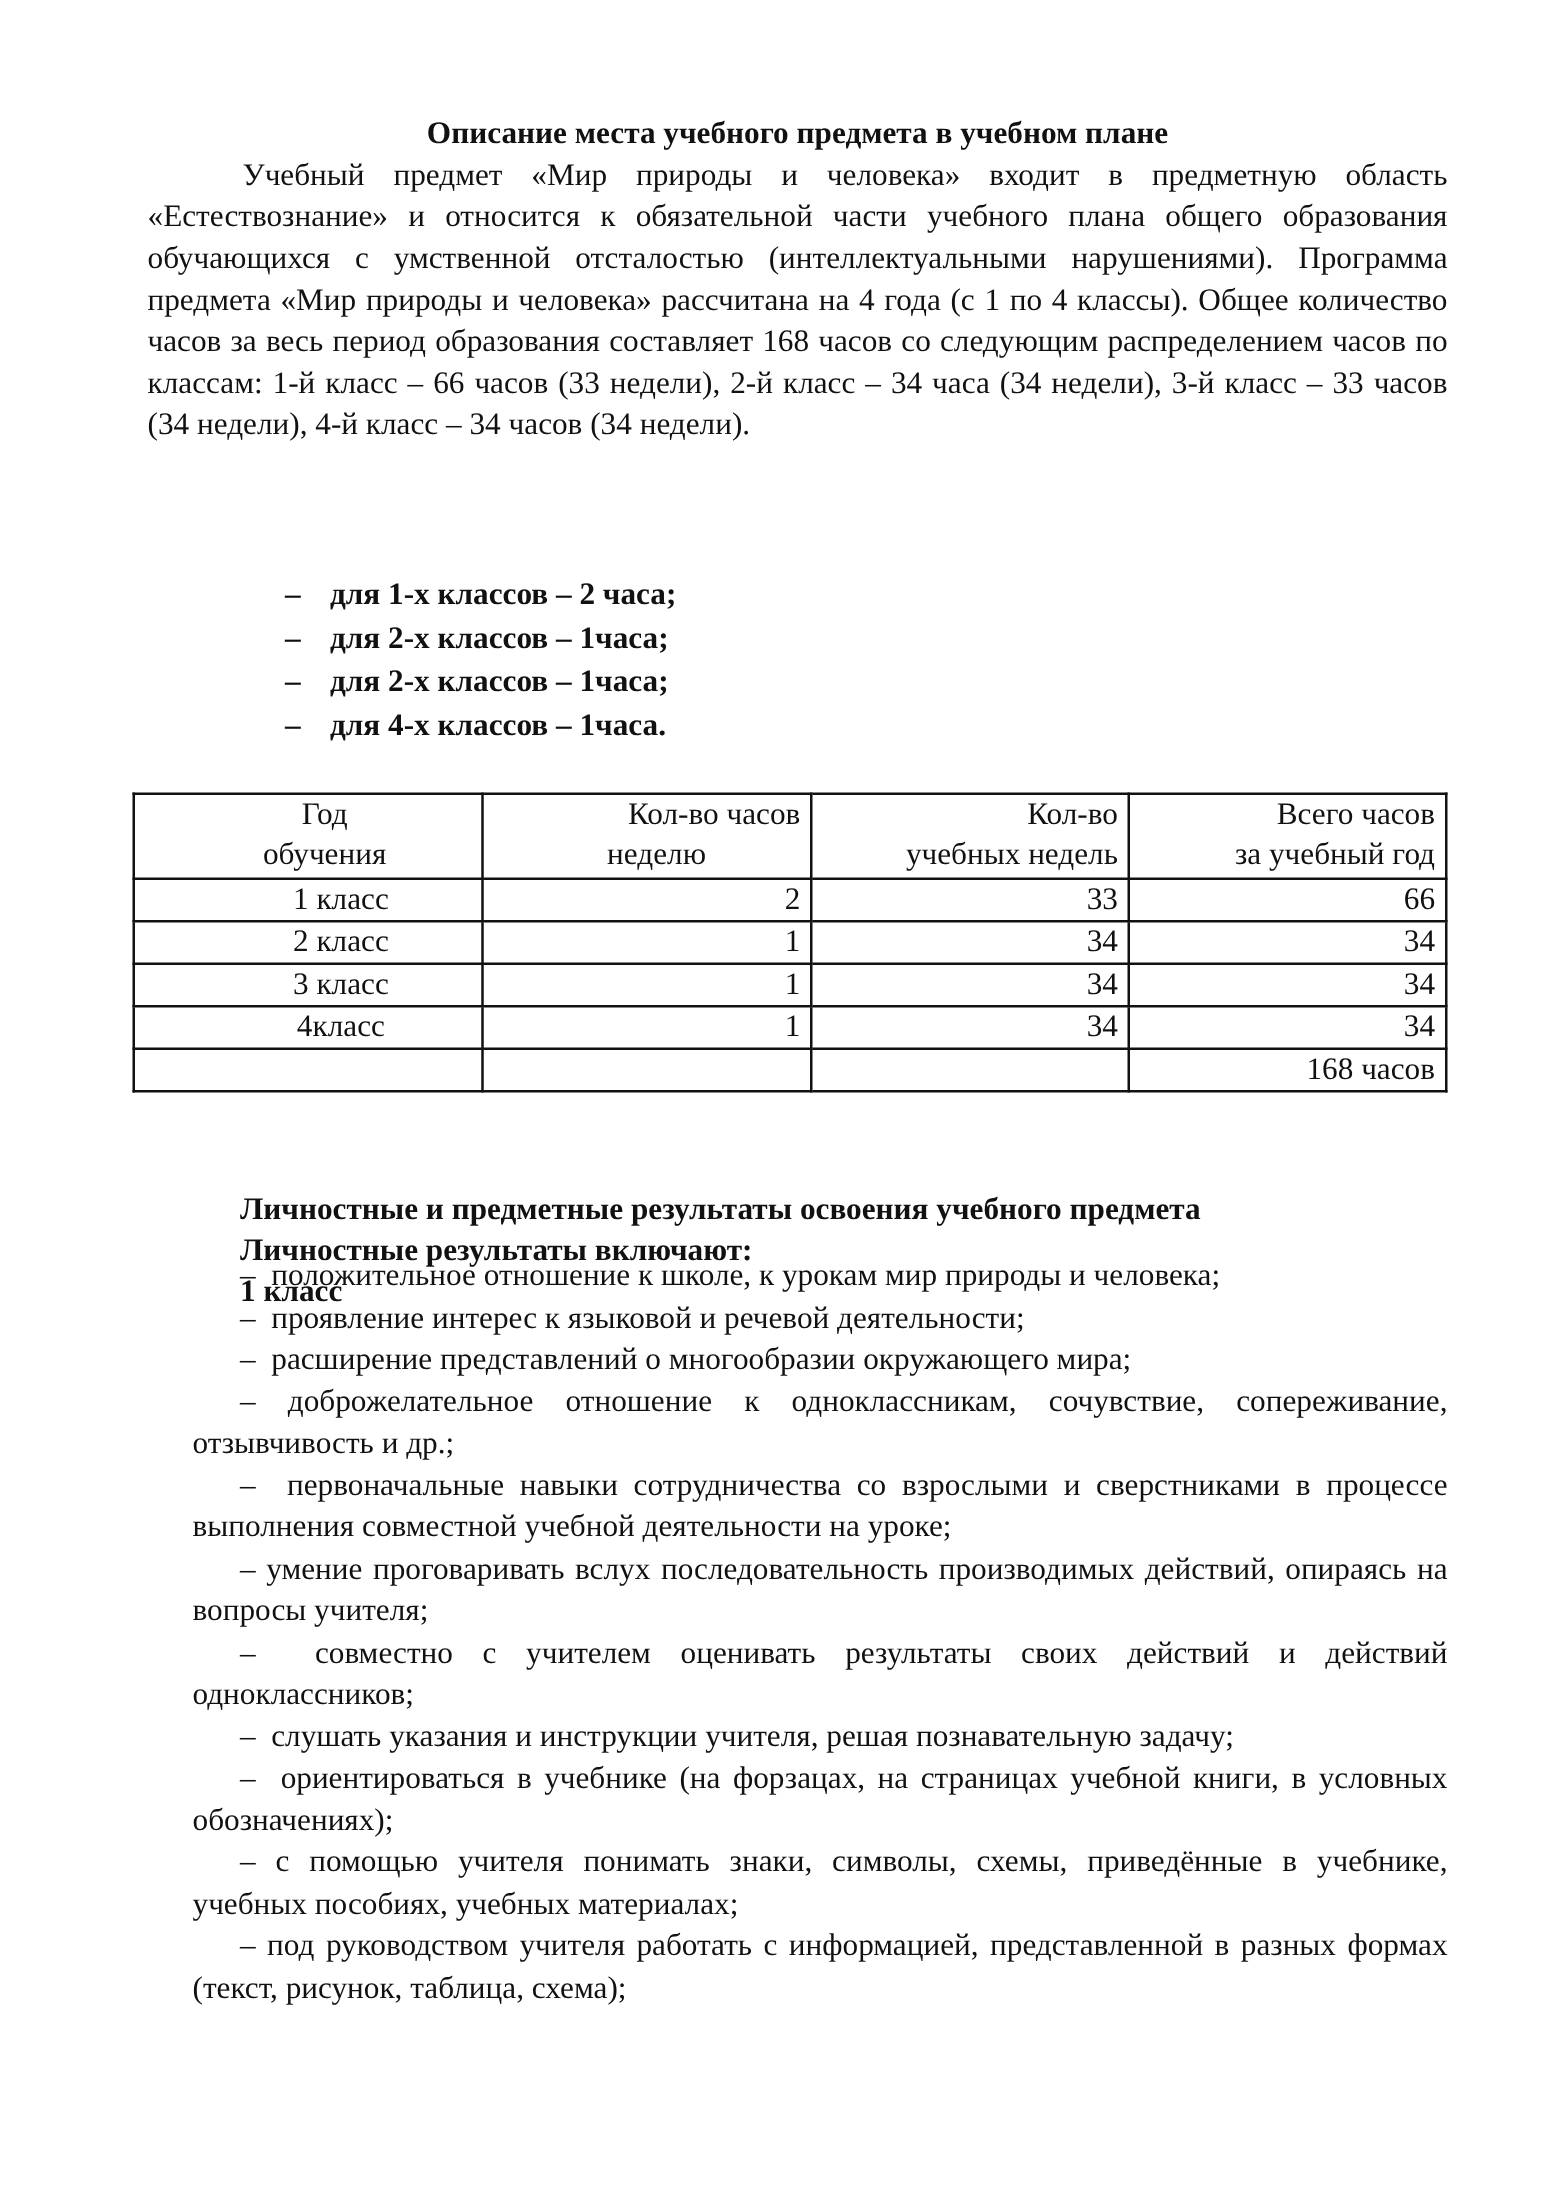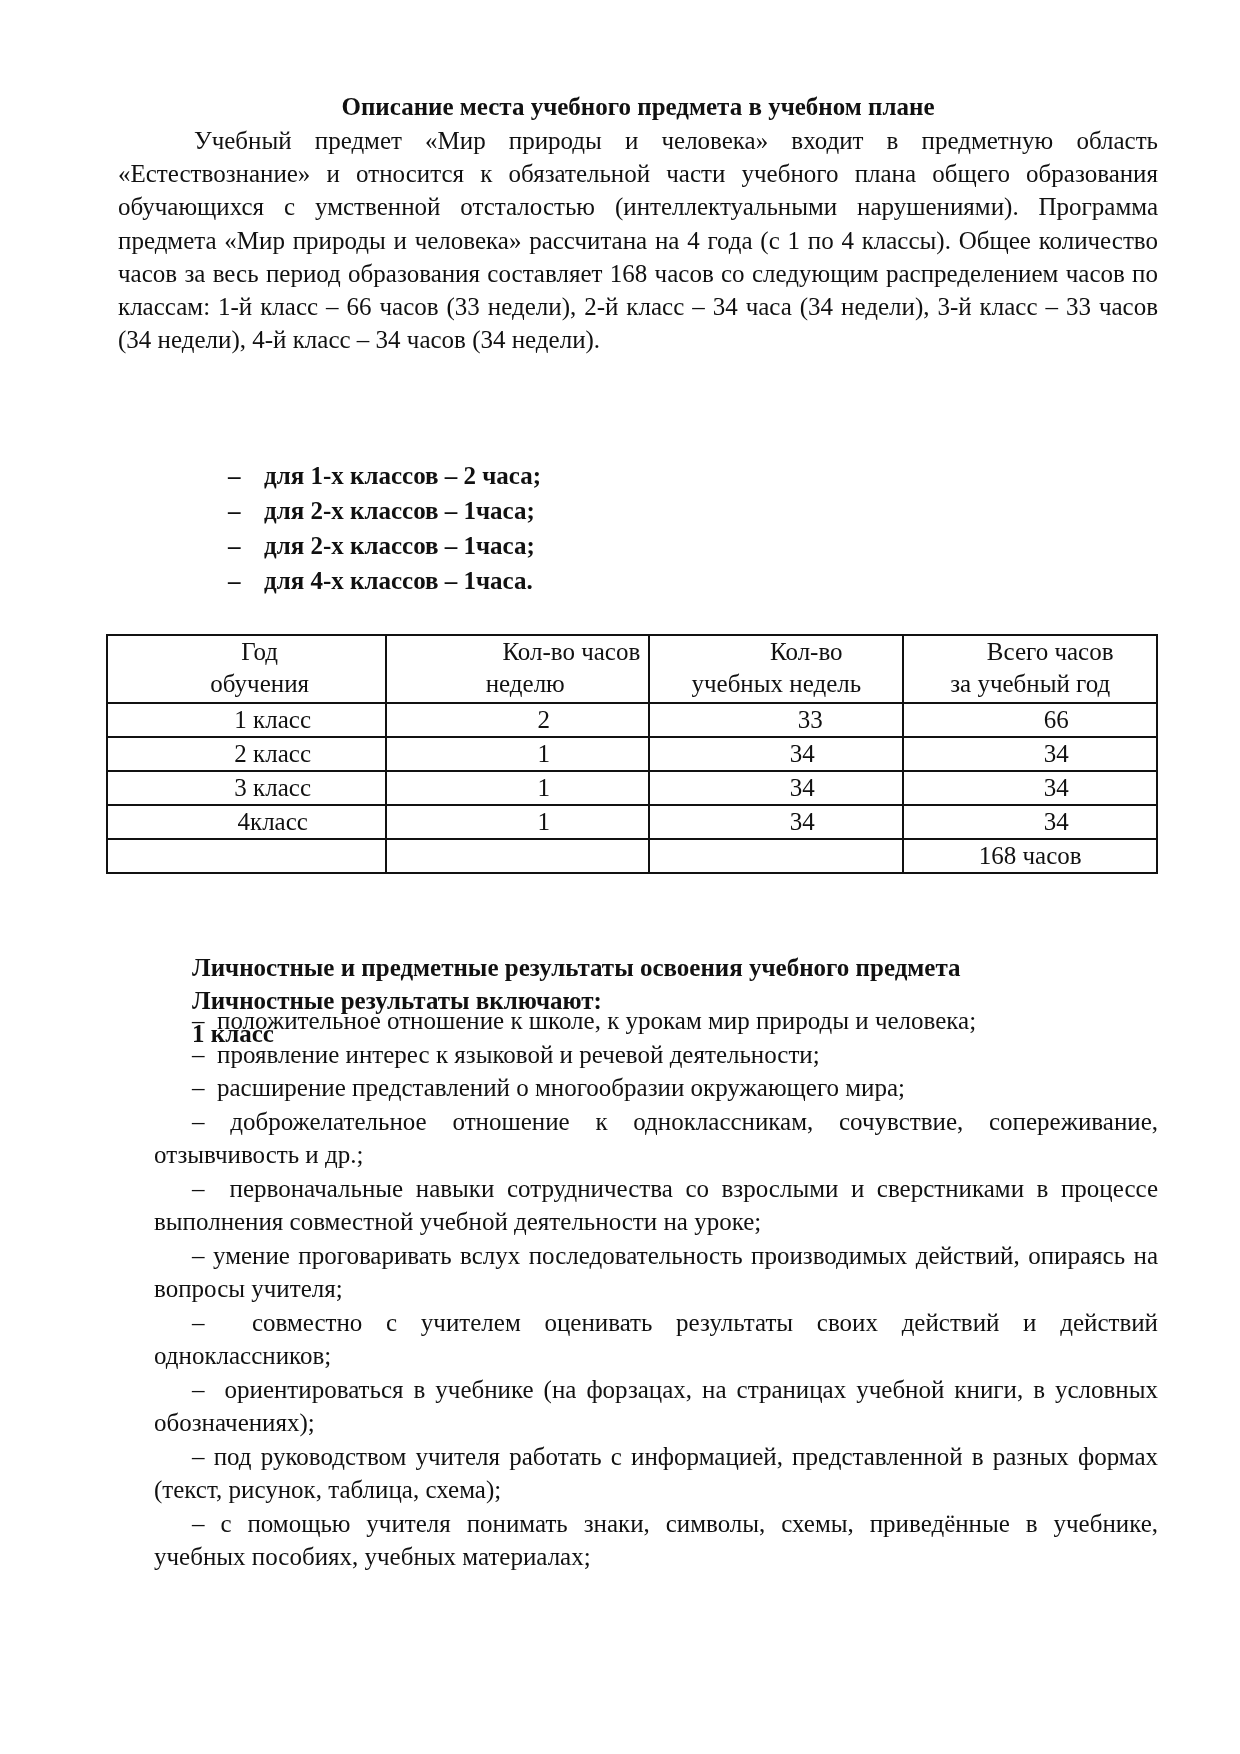--- a/index.html
+++ b/index.html
@@ -33,21 +33,21 @@
     border: 2px solid #111; padding: 0 8px; font-weight: normal;
     line-height: 32px; vertical-align: top;
   }
   table.hours th { height: 66px; }
   table.hours td { height: 32px; }
   table.hours .c1 { width: 246px; }
   table.hours .c2 { width: 246px; }
   table.hours .c3 { width: 246px; }
   table.hours .c4 { width: 246px; }
   .h1 { text-align: center; padding-left: 34px !important; }
-  .ctr { text-align: center; border-radius: 21px; }
+  .ctr { text-align: right; border-radius: 21px; }
   .rt { text-align: right; }
   .cell-year { text-align: center; padding-left: 60px !important; }
 
   .results-head {
     position: absolute; left: 192px; top: 907px; font-weight: bold; font-size: 25px; line-height: 33px; margin-top: 44px;
   }
   .results-body {
     position: absolute; left: 154px; top: 1004px; width: 1004px;
   }
   .ritem {
@@ -120,18 +120,19 @@
   </div>
 
   <div class="results-body">
     <div class="ritem"><span>–</span>&nbsp; <span>положительное отношение к школе, к урокам мир природы и человека;</span></div>
     <div class="ritem"><span>–</span>&nbsp; <span>проявление интерес к языковой и речевой деятельности;</span></div>
     <div class="ritem"><span>–</span>&nbsp; <span>расширение представлений о многообразии окружающего мира;</span></div>
     <div class="ritem"><span>–</span> <span>доброжелательное отношение к одноклассникам, сочувствие, сопереживание, отзывчивость и др.;</span></div>
     <div class="ritem"><span>–</span>&nbsp; <span>первоначальные навыки сотрудничества со взрослыми и сверстниками в процессе выполнения совместной учебной деятельности на уроке;</span></div>
     <div class="ritem"><span>–</span> <span>умение проговаривать вслух последовательность производимых действий, опираясь на вопросы учителя;</span></div>
     <div class="ritem"><span>–</span>&nbsp; <span>совместно с учителем оценивать результаты своих действий и действий одноклассников;</span></div>
+    <div class="ritem"><span>–</span>&nbsp; <span>слушать указания и инструкции учителя, решая познавательную задачу;</span></div>
     <div class="ritem"><span>–</span>&nbsp; <span>ориентироваться в учебнике (на форзацах, на страницах учебной книги, в условных обозначениях);</span></div>
+    <div class="ritem"><span>–</span> <span>с помощью учителя понимать знаки, символы, схемы, приведённые в учебнике, учебных пособиях, учебных материалах;</span></div>
     <div class="ritem"><span>–</span> <span>под руководством учителя работать с информацией, представленной в разных формах (текст, рисунок, таблица, схема);</span></div>
-    <div class="ritem"><span>–</span> <span>с помощью учителя понимать знаки, символы, схемы, приведённые в учебнике, учебных пособиях, учебных материалах;</span></div>
   </div>
 
 </div>
 
 </body></html>

